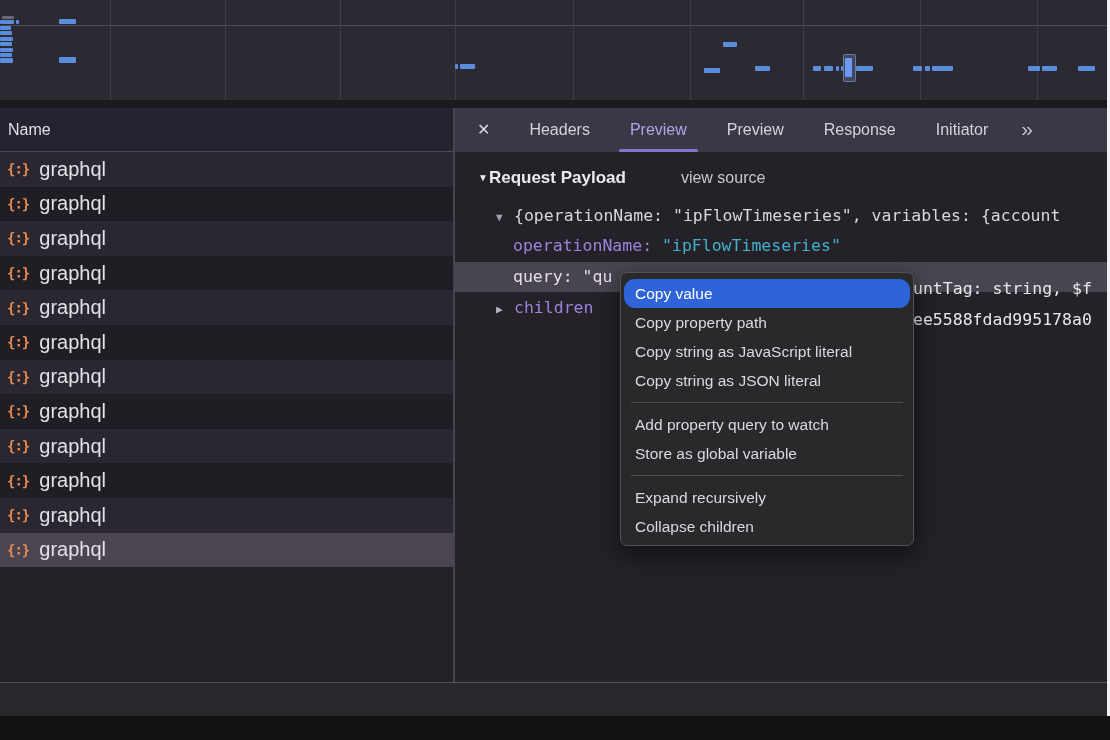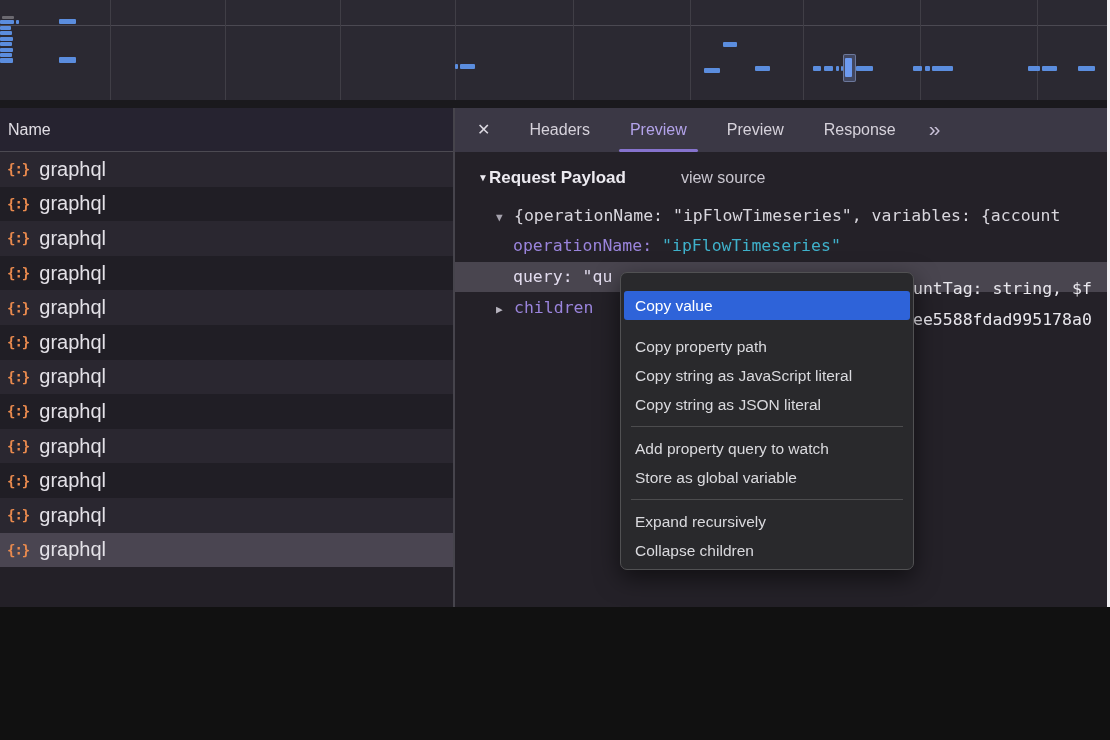--- a/index.html
+++ b/index.html
@@ -1,17 +1,17 @@
 <!DOCTYPE html>
 <html><head>
 <meta charset="utf-8">
 <style>
   html,body{margin:0;padding:0;background:#111;}
   #canvas{
-    position:relative;width:1110px;height:607px;overflow:hidden;
+    position:relative;width:1110px;height:716px;overflow:hidden;
     background:#84cc16;font-family:"Liberation Sans",sans-serif;
     -webkit-font-smoothing:antialiased;
   }
   
   #overview{position:absolute;left:0;top:0;width:1110px;height:100px;background:#2b2932;}
   .ov-grid-v{position:absolute;top:0;bottom:0;width:1px;background:#403e46;}
   #ov-hline{position:absolute;left:0;right:0;top:25px;height:1px;background:#4b4952;}
   .ov-bar{position:absolute;background:#5b8dde;border-radius:1px;}
   .ov-bar.gray{background:#6b6970;}
   .ov-bar.marker{background:#6d9af0;}
@@ -64,21 +64,21 @@
   #footer{position:absolute;left:0;top:683px;width:1110px;height:45px;background:#29272c;}
   #black-strip{position:absolute;left:0;top:728px;width:1110px;height:10px;background:#0d0c0f;}
   #white-bottom{position:absolute;left:0;top:738px;width:1110px;height:2px;background:#f2f0f3;z-index:60;}
   #white-right{position:absolute;left:1107px;top:0;width:3px;height:740px;background:#f2f0f3;z-index:60;}
 
   
   #context-menu{position:absolute;left:620px;top:272px;width:292px;background:#29292c;
     border:1px solid #515153;border-radius:7px;box-shadow:0 8px 24px rgba(0,0,0,.55);
     padding:6px 0 4px 0;z-index:40;font-size:15.5px;}
   .menu-item{height:29px;line-height:29px;padding:0 14px;color:#dadade;white-space:nowrap;}
-  .menu-item.highlight{background:#2e63d9;color:#ffffff;margin:12px 3px;padding:0 11px;border-radius:3px;}
+  .menu-item.highlight{background:#2e63d9;color:#ffffff;margin:0 3px;padding:0 11px;border-radius:11px;}
   .menu-sep{height:1px;background:#4c4c4e;margin:7px 10px;}
 </style>
 </head>
 <body>
 
 <div id="canvas">
 
   <div id="overview">
     <div id="ov-hline"></div>
     <div id="ov-grid-layer">
@@ -182,20 +182,21 @@
   </div>
   <div id="vdivider"></div>
 
   <div id="right-pane">
     <div id="tab-strip">
       <span id="close-btn">✕</span>
       <span class="tab">Headers</span>
       <span class="tab active">Preview</span>
       <span class="tab">Preview</span>
       <span class="tab">Response</span>
+      <span class="tab">Initiator</span>
       <span id="overflow-btn">»</span>
     </div>
 
     <div id="payload-body">
       <div id="section-header">
         <span id="section-arrow">▼</span><span id="section-title">Request Payload</span><span id="view-source">view source</span>
       </div>
 
       <div class="tree-row" id="row-preview">
         <span class="tree-arrow">▼</span><span class="tw">{operationName: "ipFlowTimeseries", variables: {account</span>

